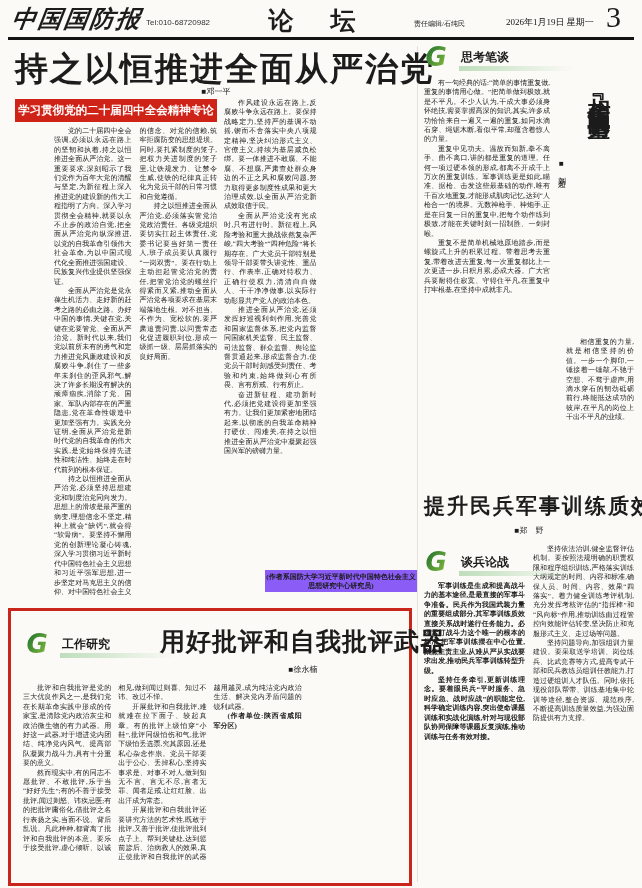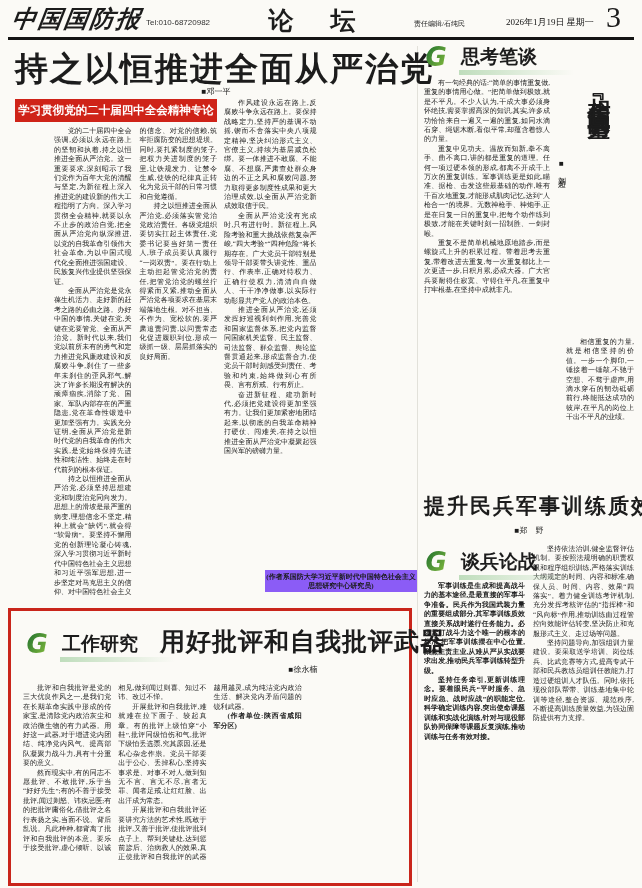--- a/index.html
+++ b/index.html
@@ -34,21 +34,21 @@
   .main-left .cols{margin-top:5px;height:473px;margin-left:39px;}
   .main-right{position:absolute;left:224px;top:99px;width:193px;height:501px;}
   .main-right .cols{height:501px;}
   .author-note{position:absolute;right:0;bottom:8px;width:152px;background:#8b5cf6;font-size:7px;font-weight:bold;
                line-height:9.6px;text-align:center;padding-top:3px;}
 
   
   .right{position:absolute;left:424px;top:44px;width:210px;height:842px;}
   .sec-head{display:flex;align-items:center;gap:7px;height:26px;}
   .gicon{width:30px;height:25px;flex:0 0 auto;}
-  .glabel{font-size:19px;font-weight:900;font-family:Liberation Mono, monospace;position:relative;white-space:nowrap;}
+  .glabel{font-size:12px;font-weight:900;font-family:Liberation Mono, monospace;position:relative;white-space:nowrap;}
   .glabel::after{content:"";position:absolute;left:-2px;bottom:-5px;width:115px;height:5px;
                  background:linear-gradient(to right,#bfddbc,rgba(251,250,246,0));}
   .thoughts{display:flex;margin-top:9px;height:400px;}
   .t-colA{width:126px;overflow:hidden;}
   .t-byline{width:16px;writing-mode:vertical-rl;text-orientation:upright;font-size:8px;padding-top:80px;
             letter-spacing:2px;flex:0 0 auto;}
   .t-colB{flex:1;display:flex;flex-direction:column;align-items:center;}
   .t-title{writing-mode:vertical-rl;text-orientation:upright;font-size:23px;font-weight:900;
            font-family:"Liberation Sans",sans-serif;height:252px;letter-spacing:3px;}
   .t-rest{margin-top:7px;flex:1;overflow:hidden;width:100%;}

